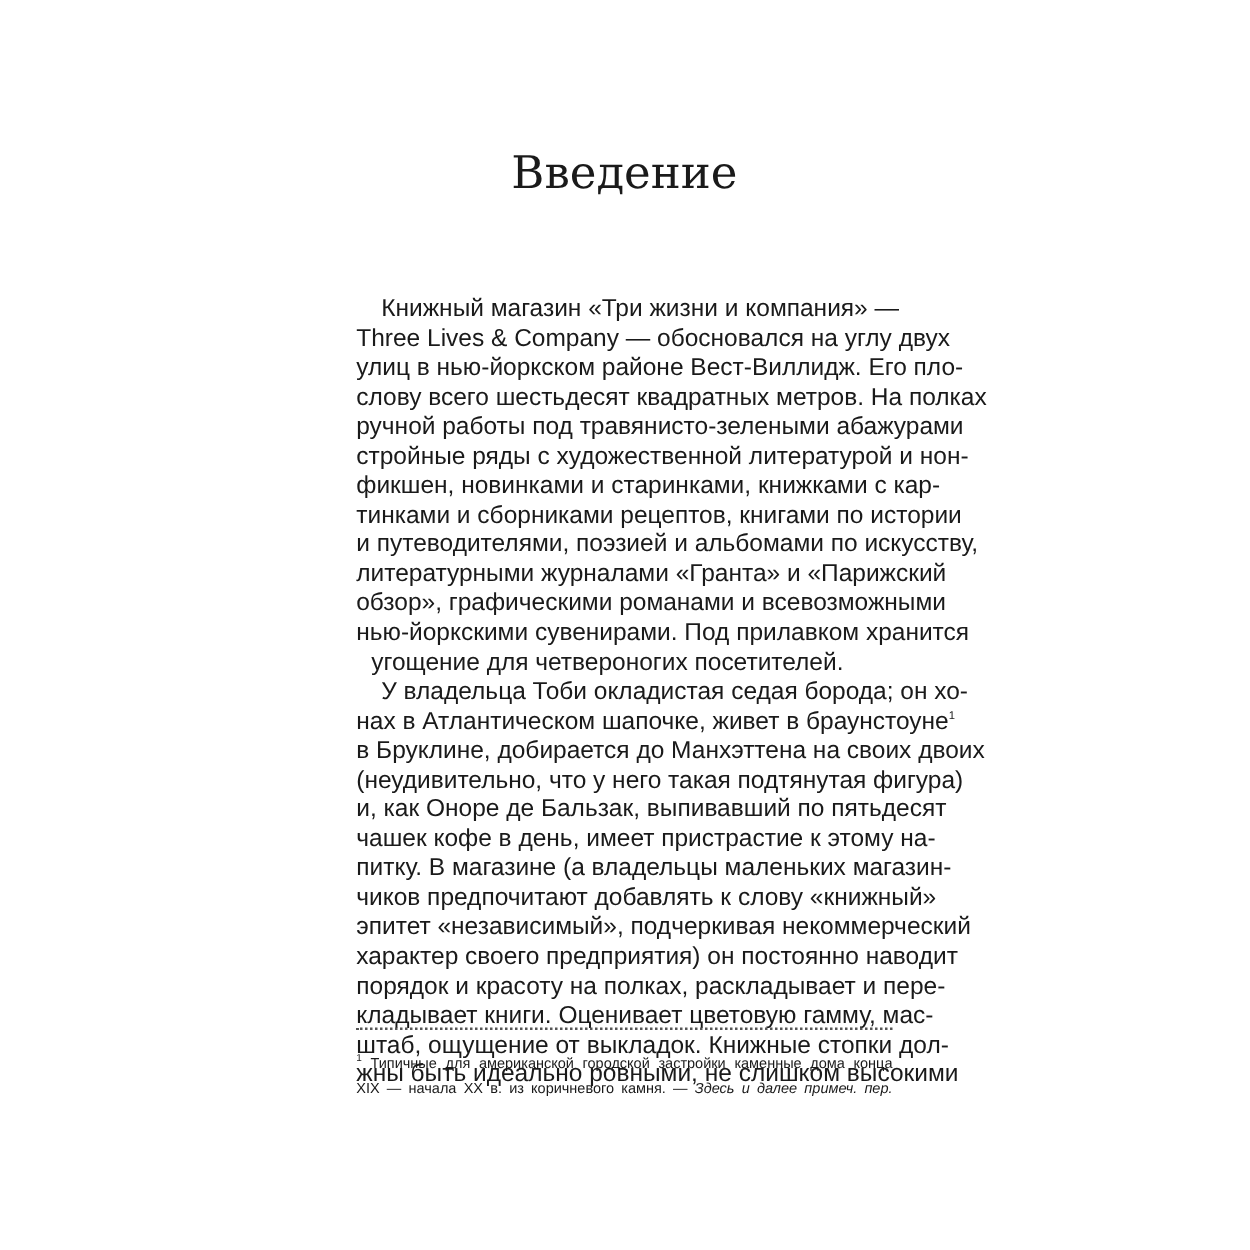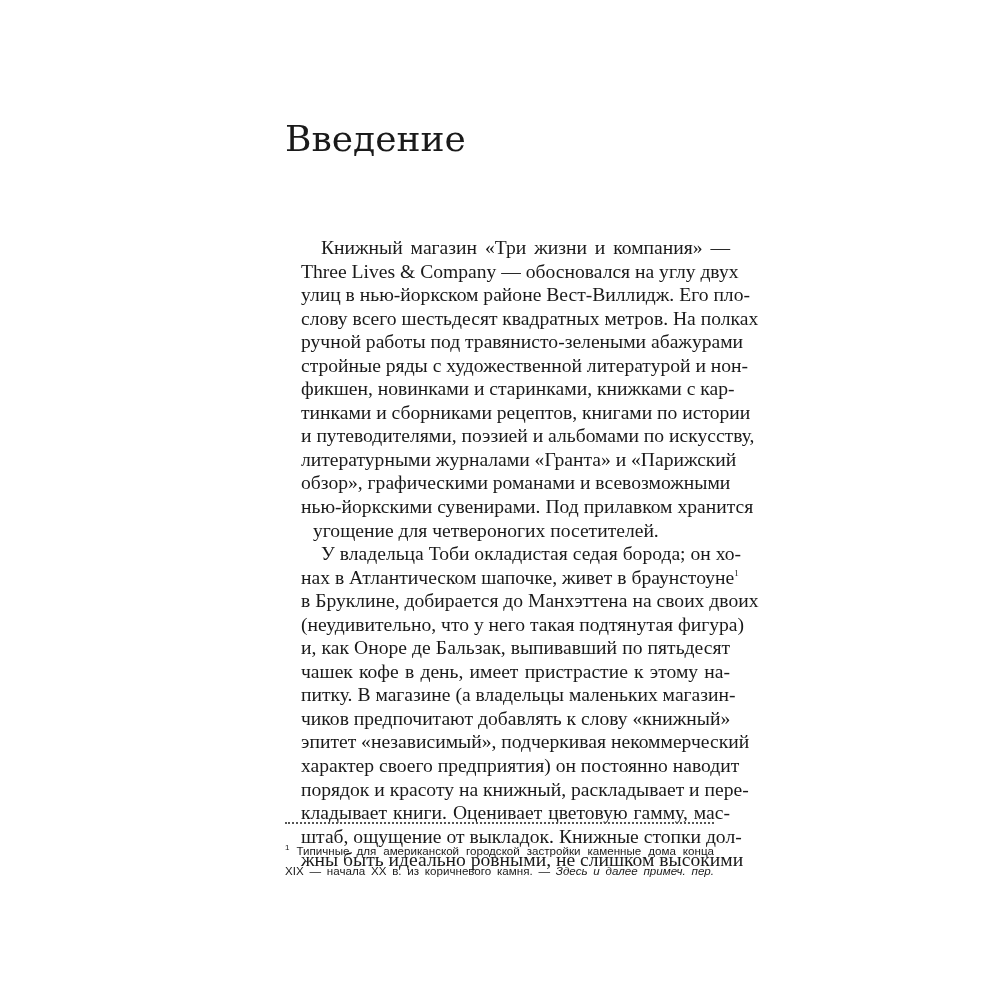--- a/index.html
+++ b/index.html
@@ -1,27 +1,27 @@
 <!DOCTYPE html>
 <html><head>
 <meta charset="utf-8">
 <style>
   html, body { margin: 0; padding: 0; background: #ffffff; }
   body { width: 1000px; height: 1000px; position: relative; overflow: hidden; }
   .page { position: absolute; left: 285px; top: 0; width: 429px; }
   .title {
     position: absolute; left: 0; width: 429px; top: 113px;
-    text-align: left;
+    text-align: center;
     font-family: "DejaVu Serif", serif;
     font-size: 36px; line-height: 52px; color: #1a1a1a; font-weight: normal;
     margin: 0;
   }
   .body-text {
-    position: absolute; left: 16px; top: 236px; width: 429px;
-    font-family: Liberation Serif, serif;
+    position: absolute; left: 0; top: 236px; width: 429px;
+    font-family: Liberation Sans, sans-serif;
     font-size: 19.6px; line-height: 23.55px; color: #1a1a1a;
   }
   .line {
     display: block; white-space: nowrap;
     text-align: justify; text-align-last: justify;
     height: 23.55px;
   }
   .line.last { text-align-last: left; margin-left: 12px; }
   .line.indent { padding-left: 20px; }
   sup { font-size: 9px; vertical-align: 8px; line-height: 0; }
@@ -64,21 +64,21 @@
       <span class="line indent">У владельца Тоби окладистая седая борода; он хо-</span>
       <span class="line"><span>нах в Атлантическом шапочке, живет в браунстоуне</span><sup>1</sup></span>
       <span class="line">в Бруклине, добирается до Манхэттена на своих двоих</span>
       <span class="line">(неудивительно, что у него такая подтянутая фигура)</span>
       <span class="line">и, как Оноре де Бальзак, выпивавший по пятьдесят</span>
       <span class="line">чашек кофе в день, имеет пристрастие к этому на-</span>
       <span class="line">питку. В магазине (а владельцы маленьких магазин-</span>
       <span class="line">чиков предпочитают добавлять к слову «книжный»</span>
       <span class="line">эпитет «независимый», подчеркивая некоммерческий</span>
       <span class="line">характер своего предприятия) он постоянно наводит</span>
-      <span class="line">порядок и красоту на книжный, раскладывает и пере-</span>
+      <span class="line">порядок и красоту на полках, раскладывает и пере-</span>
       <span class="line">кладывает книги. Оценивает цветовую гамму, мас-</span>
       <span class="line">штаб, ощущение от выкладок. Книжные стопки дол-</span>
       <span class="line">жны быть идеально ровными, не слишком высокими</span>
     </div>
   </div>
 
   <div class="rule"></div>
 
   <div class="footnote">
     <span class="line"><span class="fn-mark">1</span> <span>Типичные для американской городской застройки каменные дома конца</span></span>

